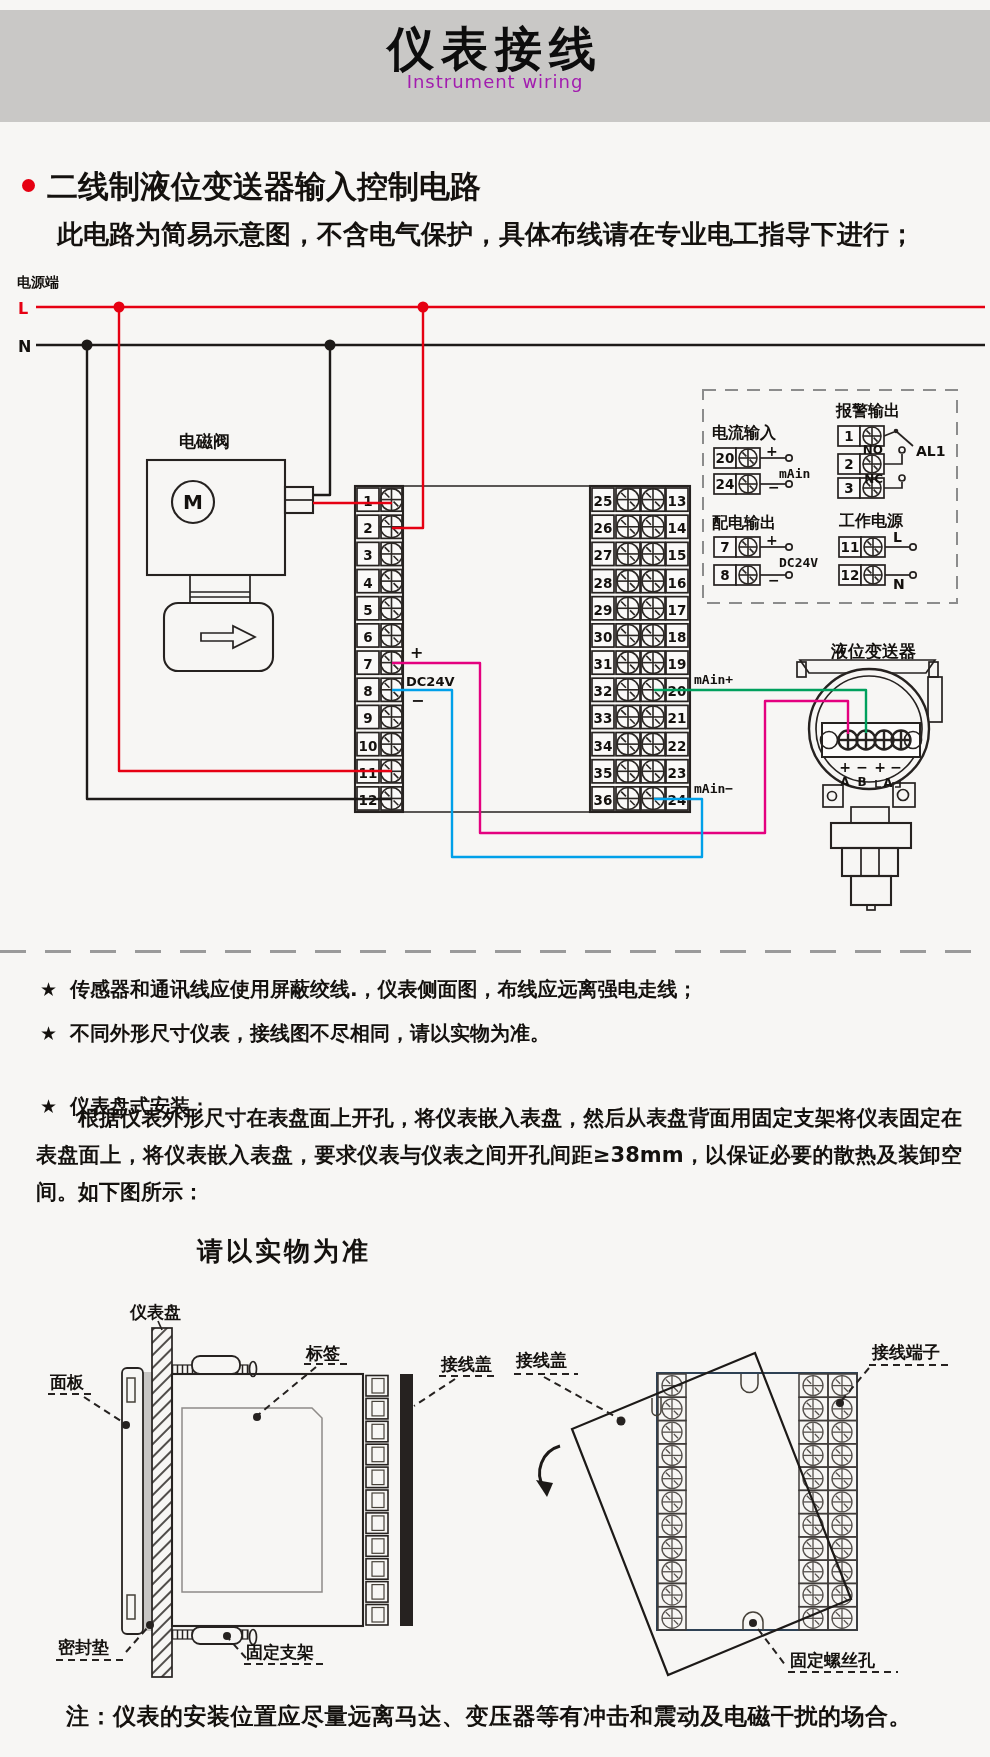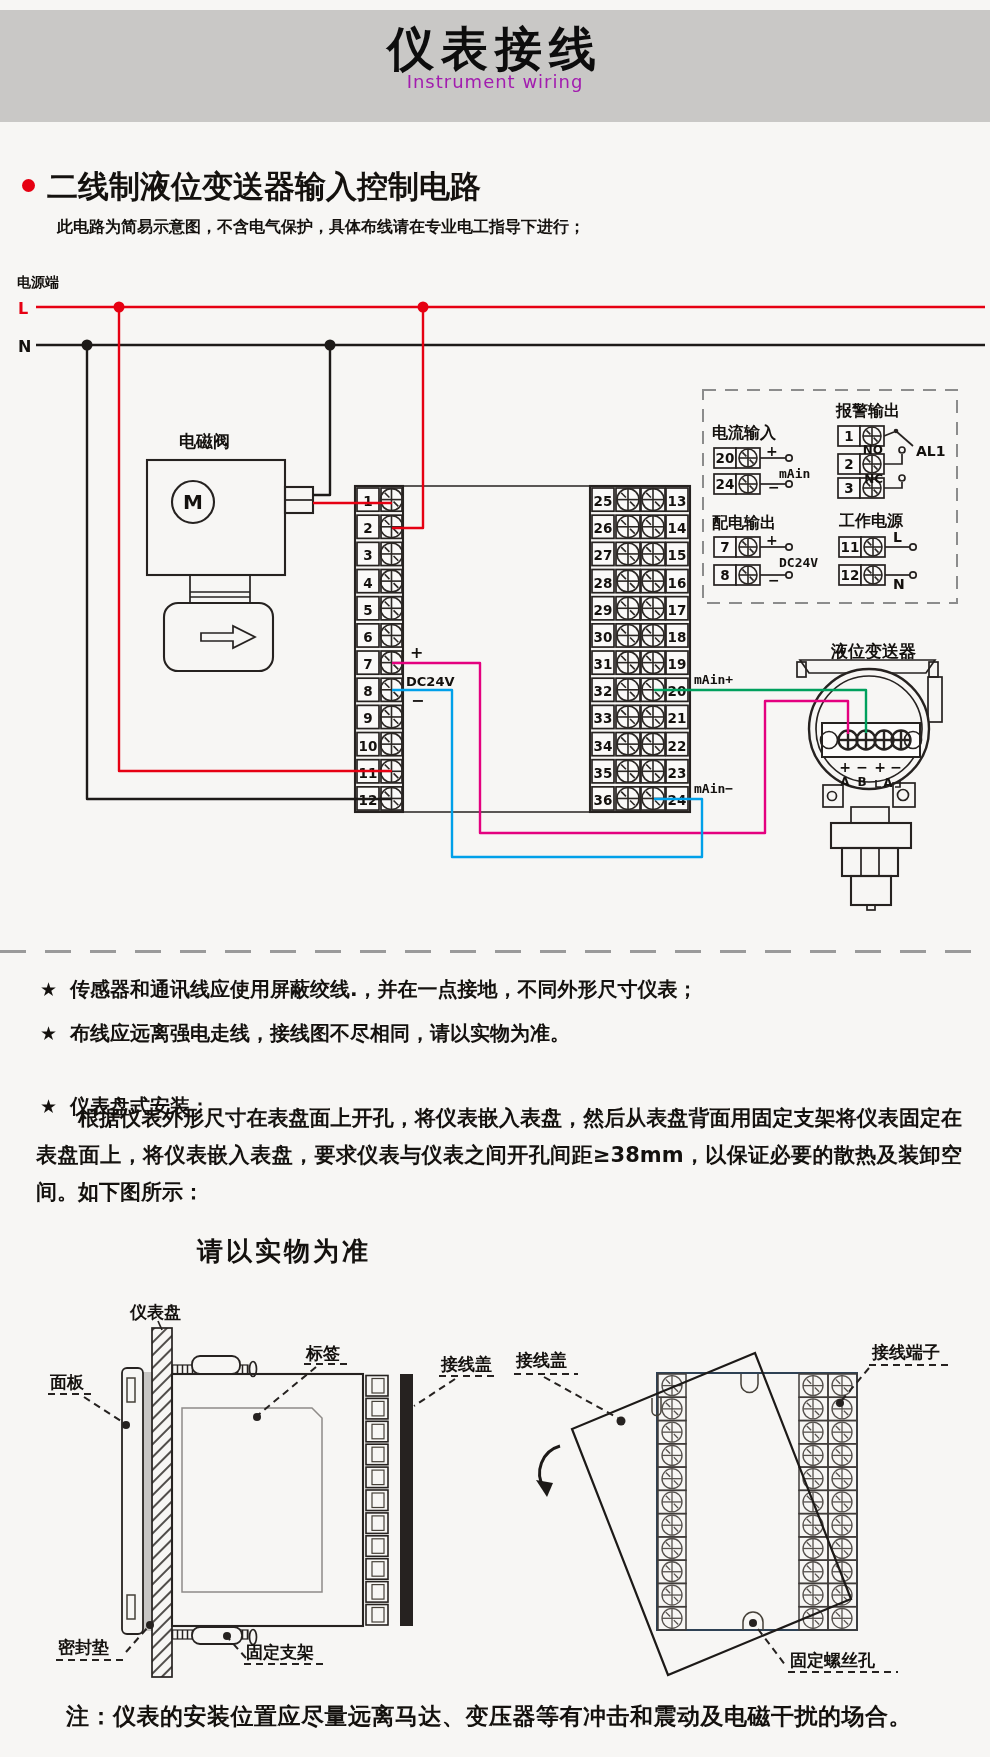--- a/index.html
+++ b/index.html
@@ -4,21 +4,21 @@
 <style>
   html,body{margin:0;padding:0;background:#e8e8e8;}
   #page{position:relative;width:990px;height:1757px;background:#f7f6f4;overflow:hidden;
         font-family:"DejaVu Sans","Liberation Sans",sans-serif;color:#14110e;}
   
   .banner{position:absolute;left:0;top:10px;width:990px;height:112px;background:#c9c8c6;text-align:center;color:#0d0d0d;}
   .banner .t{margin:0;padding-top:13px;font-size:47px;font-weight:700;letter-spacing:7px;line-height:1.1;}
   .banner .s{margin-top:-4px;font-size:18px;letter-spacing:1px;color:#a21caf;}
   .bullet{position:absolute;left:22px;top:179px;width:13px;height:13px;border-radius:50%;background:#e60012;}
   .sec-title{position:absolute;left:47px;top:166px;font-size:31px;font-weight:700;}
-  .sec-note{position:absolute;left:57px;top:217px;font-size:16px;font-weight:700;}
+  .sec-note{position:absolute;left:57px;top:217px;font-size:26px;font-weight:700;}
   
   svg text{fill:#14110e;}
   .t12{font:700 12px "DejaVu Sans",sans-serif;}
   .t13{font:700 13px "DejaVu Sans",sans-serif;}
   .t14{font:700 14px "DejaVu Sans",sans-serif;}
   .t16{font:700 16px "DejaVu Sans",sans-serif;}
   .t17{font:700 17px "DejaVu Sans",sans-serif;}
   .t20{font:700 20px "DejaVu Sans",sans-serif;}
   .t13m{font:700 13px "DejaVu Sans Mono","Liberation Mono",monospace;}
   .tnum{font:700 13.5px "DejaVu Sans",sans-serif;text-anchor:middle;}
@@ -663,24 +663,24 @@
       <polyline class="w red" points="423,67 423,288 392,288"></polyline>
       <polyline class="w mag" points="392,423 480,423 480,593 765,593 765,461 848,461 848,494"></polyline>
       <polyline class="w blu" points="392,450 452,450 452,617 702,617 702,559 654,559"></polyline>
       <polyline class="w grn" points="654,450 866,450 866,493"></polyline>
     </g>
   </svg>
 
   <div class="divider"></div>
 
   <div class="star-row" style="top:976px">
-    <span class="st">★</span><span>传感器和通讯线应使用屏蔽绞线.，并在一点接地，不同外形尺寸仪表；</span>
+    <span class="st">★</span><span>传感器和通讯线应使用屏蔽绞线.，仪表侧面图，布线应远离强电走线；</span>
   </div>
   <div class="star-row" style="top:1020px">
-    <span class="st">★</span><span>布线应远离强电走线，接线图不尽相同，请以实物为准。</span>
+    <span class="st">★</span><span>不同外形尺寸仪表，接线图不尽相同，请以实物为准。</span>
   </div>
   <div class="star-row" style="top:1093px">
     <span class="st">★</span><span>仪表盘式安装：</span>
   </div>
 
   <div class="para">根据仪表外形尺寸在表盘面上开孔，将仪表嵌入表盘，然后从表盘背面用固定支架将仪表固定在表盘面上，将仪表嵌入表盘，要求仪表与仪表之间开孔间距≥38mm，以保证必要的散热及装卸空间。如下图所示：</div>
   <div class="sideview-title">请以实物为准</div>
 
   <svg class="abs" style="left:0;top:1290px" width="990" height="430" viewBox="0 0 990 430">
     <defs>

